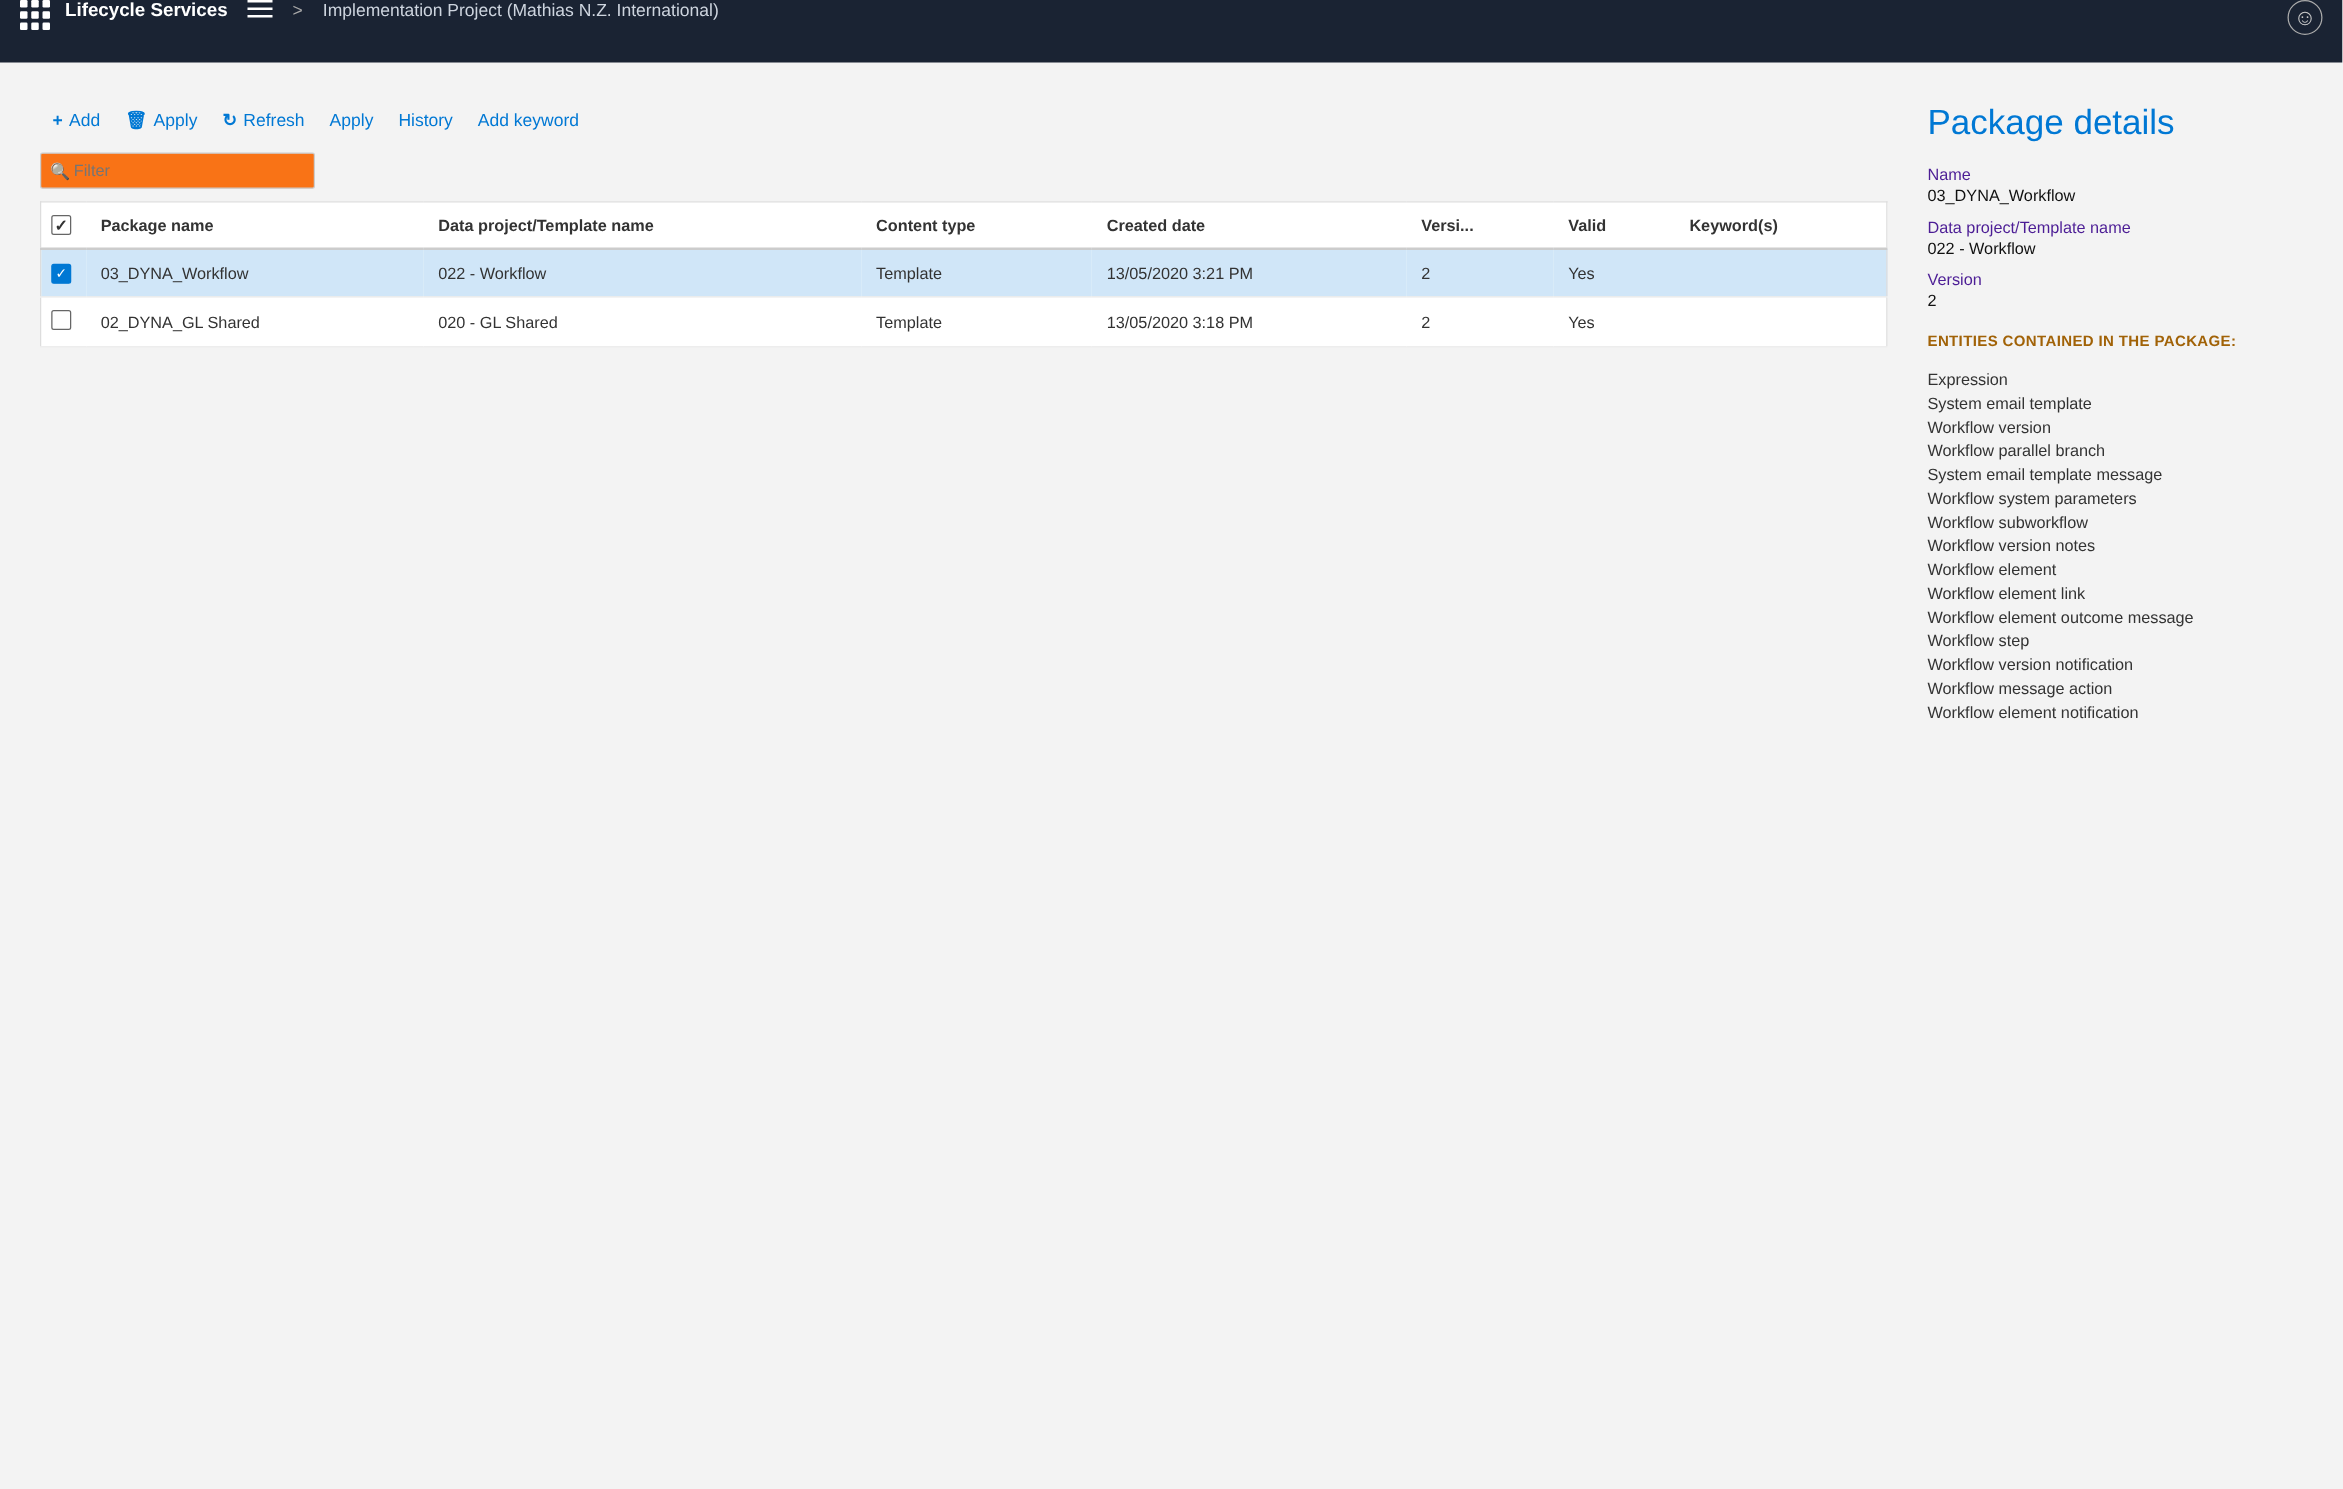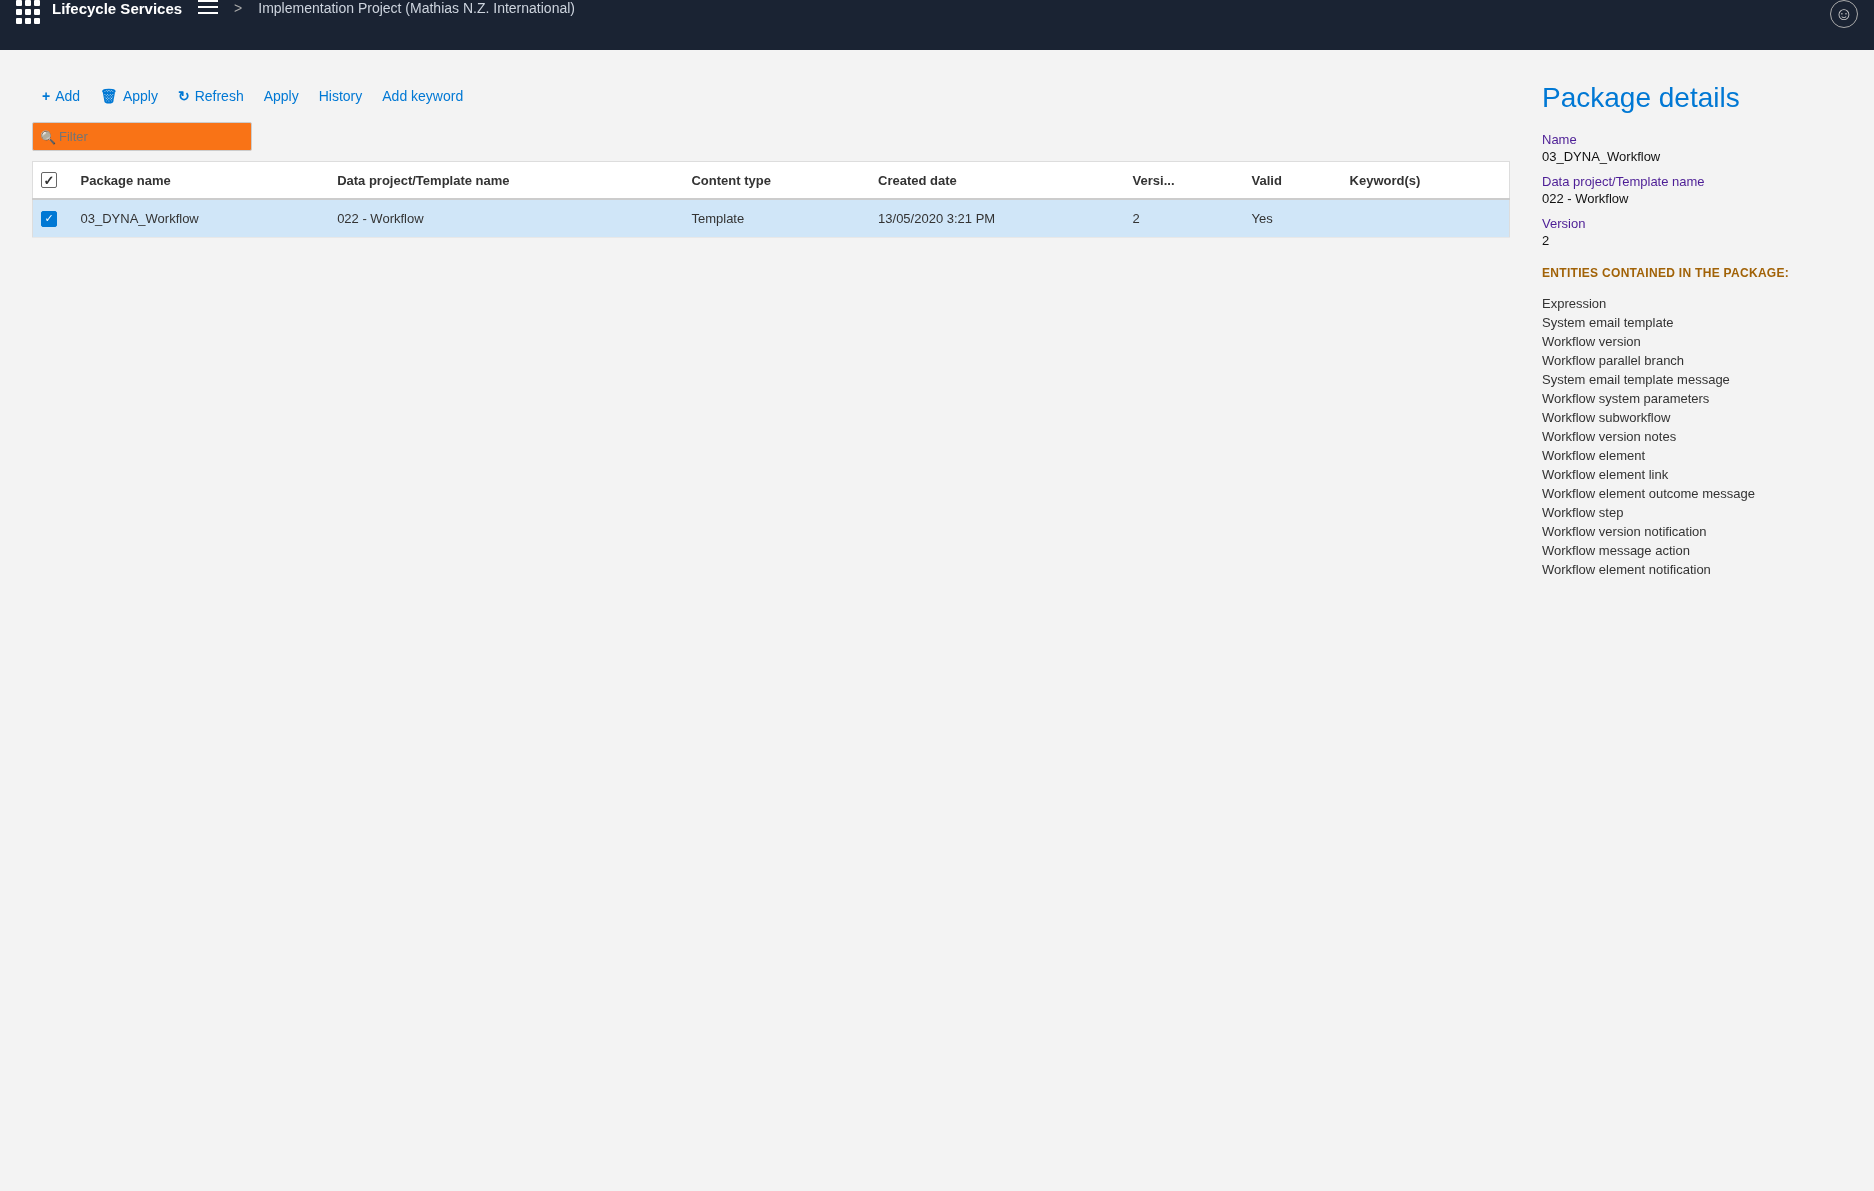--- a/index.html
+++ b/index.html
@@ -313,20 +313,30 @@
       <tr class="selected">
             <td class="check-col"><div class="check-box checked">✓</div></td>
             <td>03_DYNA_Workflow</td>
             <td>022 - Workflow</td>
             <td>Template</td>
             <td>13/05/2020 3:21 PM</td>
             <td>2</td>
             <td>Yes</td>
             <td></td>
           </tr>
+          <tr>
+            <td class="check-col"><div class="check-box"></div></td>
+            <td>02_DYNA_GL Shared</td>
+            <td>020 - GL Shared</td>
+            <td>Template</td>
+            <td>13/05/2020 3:18 PM</td>
+            <td>2</td>
+            <td>Yes</td>
+            <td></td>
+          </tr>
         </tbody>
     </table>
   </div>
 
   <div class="right-panel">
     <div class="pkg-details-title">Package details</div>
 
     <div class="pkg-field-label">Name</div>
     <div class="pkg-field-value">03_DYNA_Workflow</div>
 

